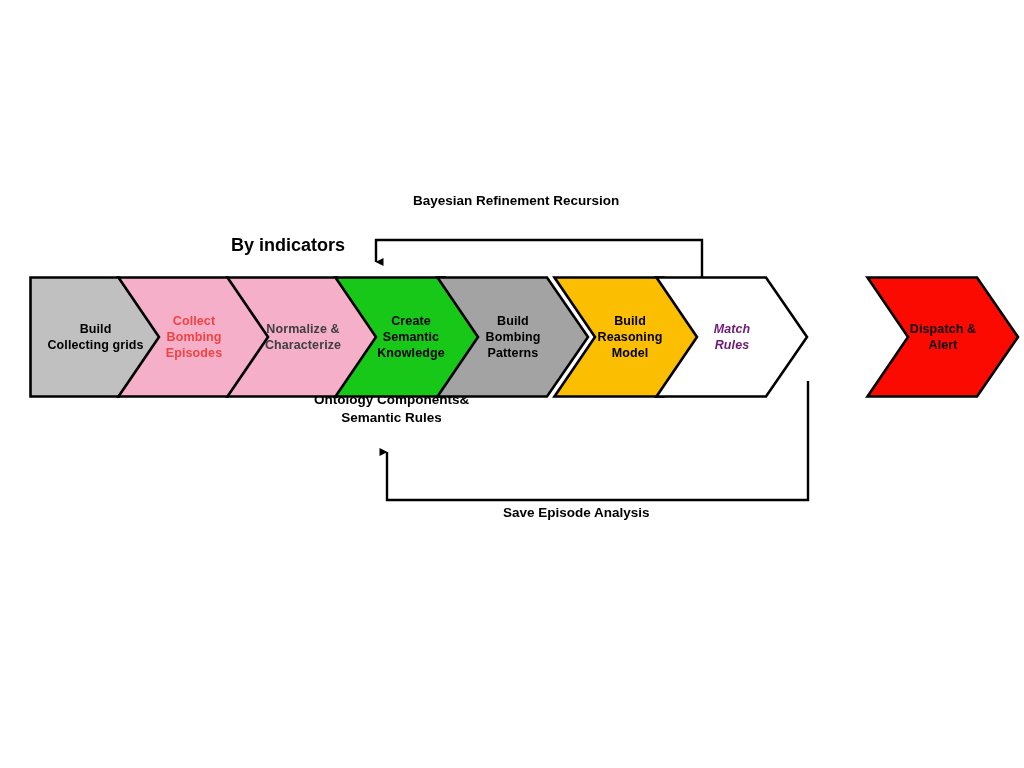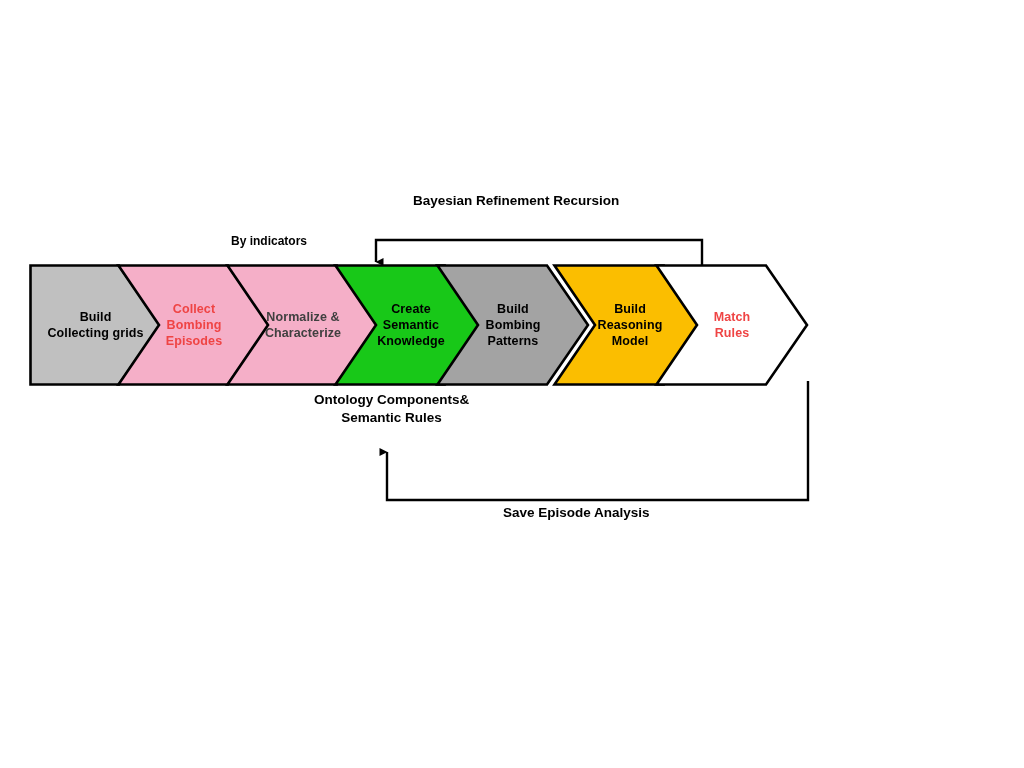--- a/index.html
+++ b/index.html
@@ -20,21 +20,21 @@
     position: absolute;
     left: 0; top: 0;
     width: 1024px;
     height: 768px;
   }
 
   
   .chevron-band {
     position: absolute;
     left: 0;
-    top: 264px;
+    top: 276px;
     width: 848px;
     height: 124px;
   }
 
   .chev {
     position: absolute;
     top: 0;
     height: 122px;
   }
 
@@ -77,21 +77,21 @@
     line-height: 1.35;
   }
   #anno-bayesian {
     left: 413px;
     top: 192px;
     font-size: 13.5px;
   }
   #anno-indicators {
     left: 231px;
     top: 233px;
-    font-size: 12px;
+    font-size: 18px;
   }
   #anno-ontology {
     left: 314px;
     top: 391px;
     font-size: 13.5px;
     text-align: center;
   }
   #anno-save {
     left: 503px;
     top: 504px;
@@ -203,23 +203,32 @@
         <span class="inner">Build
 Reasoning
 Model</span>
       </div>
     </div>
 
     <div class="chev" id="chev-6" style="left:655px; width:154px;">
       <svg viewBox="0 0 154 122" preserveAspectRatio="none">
         <polygon points="1.5,1.5 111,1.5 152,61 111,120.5 1.5,120.5 42,61" fill="#FFFFFF" stroke="#000000" stroke-width="2.6" stroke-linejoin="miter"></polygon>
       </svg>
-      <div class="chev-label lbl-shift-r2" style="color: #ef4444;">
+      <div class="chev-label lbl-shift-r2" style="color: #701a75; font-style: italic;">
         <span class="inner">Match
 Rules</span>
       </div>
     </div>
 
 
+    <div class="chev" id="chev-8" style="left:866px; width:154px;">
+      <svg viewBox="0 0 154 122" preserveAspectRatio="none">
+        <polygon points="1.5,1.5 111,1.5 152,61 111,120.5 1.5,120.5 42,61" fill="#FA0A00" stroke="#000000" stroke-width="2.6" stroke-linejoin="miter"></polygon>
+      </svg>
+      <div class="chev-label lbl-shift-r" style="color:#0A0A14;">
+        <span class="inner">Dispatch &amp;
+Alert</span>
+      </div>
+    </div>
 
   </div>
 
 </div>
 
 </body></html>

